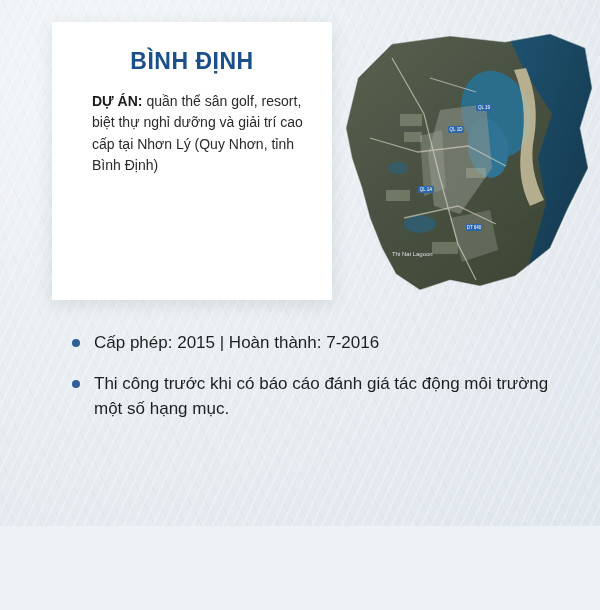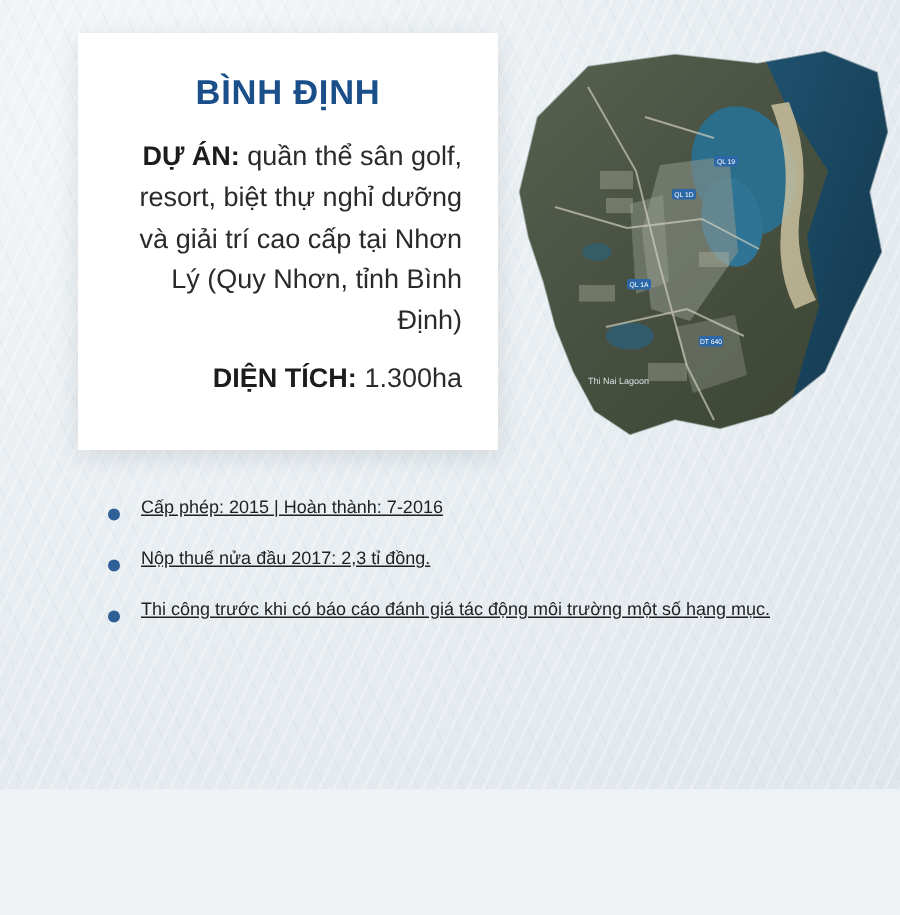--- a/index.html
+++ b/index.html
@@ -58,24 +58,23 @@
   .card-title {
     text-align: center;
     color: #1a4f8a;
     font-size: 23px;
     font-weight: bold;
     letter-spacing: 0.5px;
     margin: 8px 0 16px 0;
   }
   .card p {
     margin: 0 0 11px 16px;
-    font-size: 18px;
+    font-size: 14px;
     line-height: 1.52;
     color: #2a2a2a;
-    text-align: right;
   }
   .card .lbl {
     font-weight: bold;
     color: #1c1c1c;
   }
 
   
   .bullets {
     position: absolute;
     left: 72px;
@@ -91,25 +90,24 @@
   .dot {
     width: 8px;
     height: 8px;
     border-radius: 50%;
     background: #2f5f96;
     margin-top: 9px;
     margin-right: 14px;
     flex: 0 0 auto;
   }
   .bullet-text {
-    font-size: 12px;
+    font-size: 17px;
     line-height: 1.48;
     color: #1f1f1f;
     max-width: 455px;
-    text-decoration: underline;
   }
 </style>
 </head>
 <body>
 
 <div class="poster">
   <div class="texture"></div>
 
   <div class="map-wrap">
     <svg width="300" height="290" viewBox="0 0 300 290" xmlns="http://www.w3.org/2000/svg">
@@ -184,34 +182,26 @@
   </div>
 
   <div class="card">
     <div class="card-title">BÌNH ĐỊNH</div>
 
     <p>
       <span class="lbl">DỰ ÁN:</span>
       <span>quần thể sân golf, resort, biệt thự nghỉ dưỡng và giải trí cao cấp tại Nhơn Lý (Quy Nhơn, tỉnh Bình Định)</span>
     </p>
 
-    <p>
-      <span class="lbl">DIỆN TÍCH:</span>
-      <span>1.300ha</span>
-    </p>
 
   </div>
 
   <div class="bullets">
     <div class="bullet-row">
       <div class="dot"></div>
       <div class="bullet-text">Cấp phép: 2015 | Hoàn thành: 7-2016</div>
     </div>
     <div class="bullet-row">
       <div class="dot"></div>
-      <div class="bullet-text">Nộp thuế nửa đầu 2017: 2,3 tỉ đồng.</div>
-    </div>
-    <div class="bullet-row">
-      <div class="dot"></div>
       <div class="bullet-text">Thi công trước khi có báo cáo đánh giá tác động môi trường một số hạng mục.</div>
     </div>
   </div>
 </div>
 
 </body></html>

